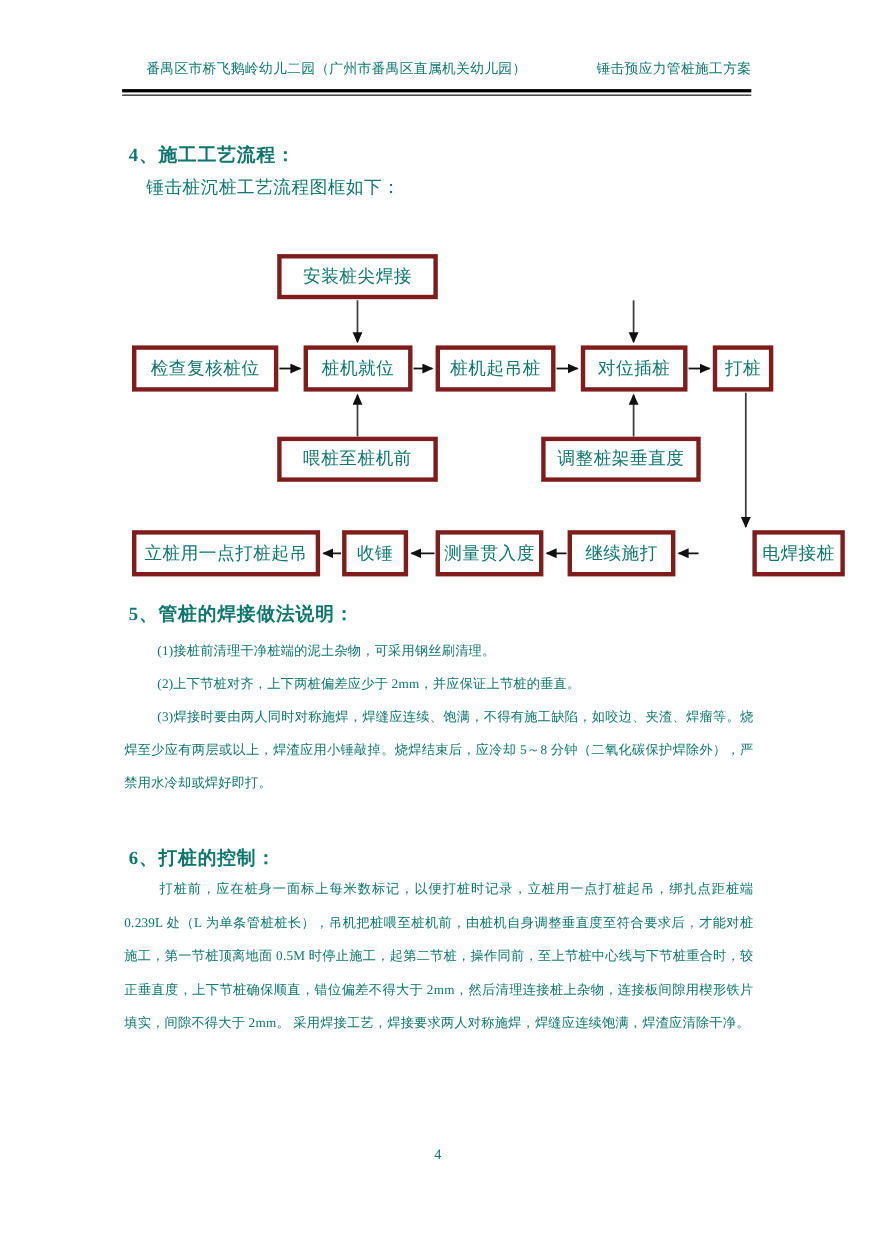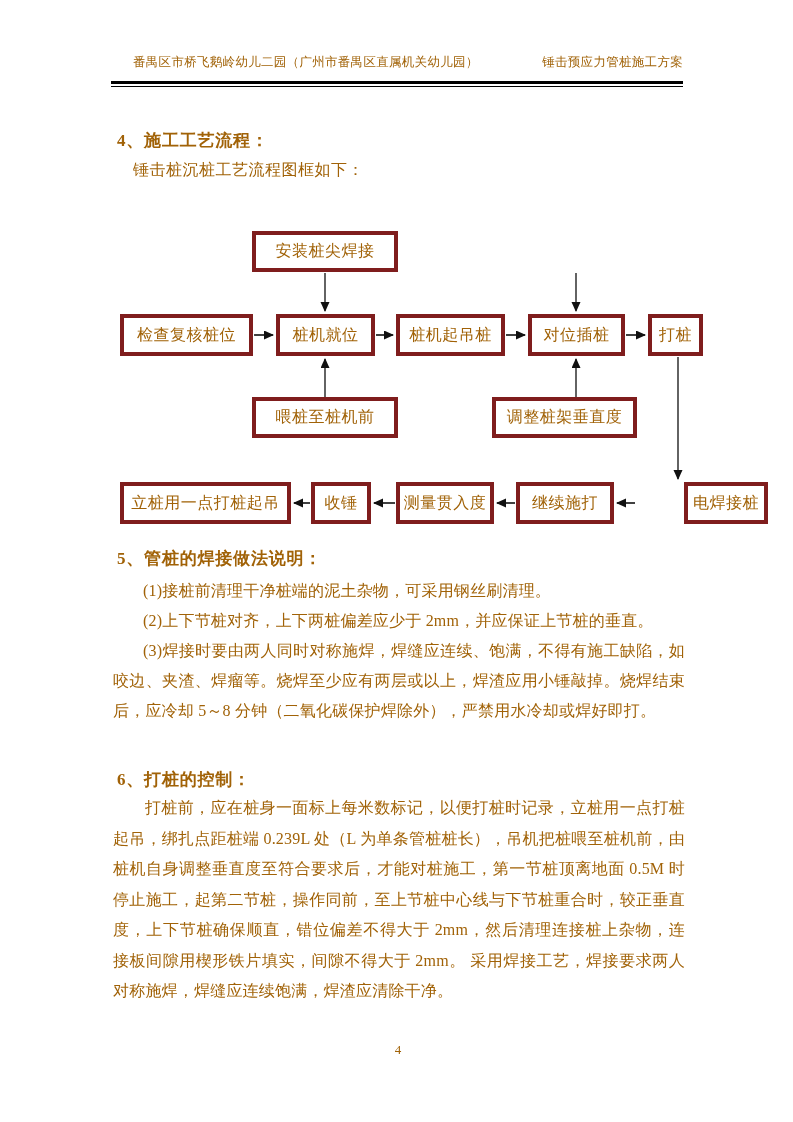--- a/index.html
+++ b/index.html
@@ -1,30 +1,30 @@
 <!DOCTYPE html>
 <html><head>
 <meta charset="utf-8">
 <style>
   html,body{margin:0;padding:0;background:#9c9c9c;}
   .page{
     position:relative;width:793px;height:1122px;background:#ffffff;
-    font-family:"Liberation Serif","DejaVu Serif",serif;color:#a16207;
+    font-family:"Liberation Serif","DejaVu Serif",serif;color:#0f766e;
     margin:0 auto;overflow:hidden;
   }
   
   .hdr-left{position:absolute;left:133px;top:54px;font-size:12.5px;letter-spacing:.3px;white-space:nowrap;}
   .hdr-right{position:absolute;right:110px;top:54px;font-size:12.5px;letter-spacing:.3px;white-space:nowrap;}
   .hdr-rule{position:absolute;left:111px;top:81px;width:572px;height:2px;
     border-top:3px solid #000;border-bottom:1.5px solid #000;}
   
   .heading{position:absolute;left:117px;margin:0;font-size:17px;font-weight:bold;letter-spacing:.8px;white-space:nowrap;}
   .h4{top:129px;} .h5{top:547px;} .h6{top:768px;}
   .intro{position:absolute;left:133px;top:160px;font-size:16px;letter-spacing:.5px;white-space:nowrap;}
-  .bodytext{position:absolute;left:113px;width:572px;font-size:16px;line-height:30px;
+  .bodytext{position:absolute;left:113px;width:572px;font-size:12px;line-height:30px;
     text-align:justify;letter-spacing:.2px;}
   .item1{top:576px;text-indent:30px;}
   .item2{top:606px;text-indent:30px;}
   .item3{top:636px;text-indent:30px;}
   .para6{top:793px;line-height:30.5px;text-indent:32px;}
   .pageno{position:absolute;left:113px;top:1042px;width:570px;text-align:center;font-size:13px;}
   
   .flowchart{position:absolute;left:113px;top:228px;width:620px;height:300px;}
   .fc-arrows{position:absolute;left:0;top:0;width:620px;height:300px;}
   .fc-box{position:absolute;box-sizing:border-box;border:4px solid #7f1d1d;background:#fff;

